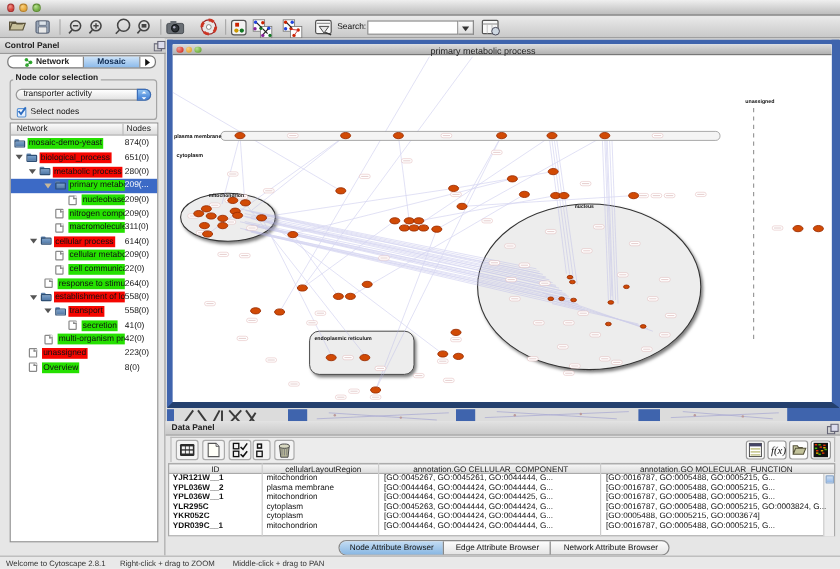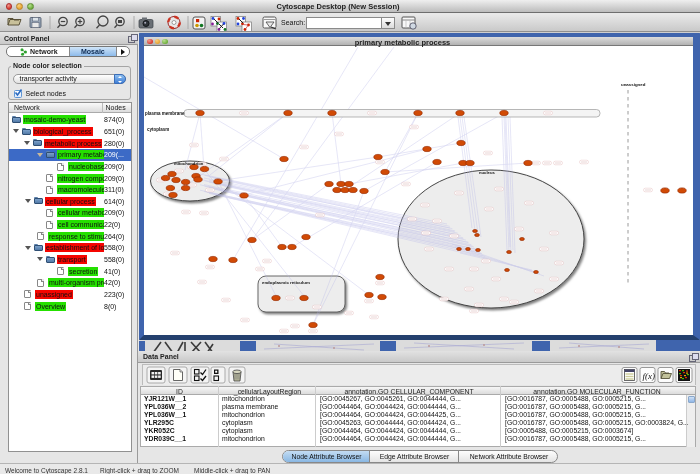--- a/index.html
+++ b/index.html
@@ -3,21 +3,20 @@
 *{margin:0;padding:0;box-sizing:border-box;}
 html,body{width:700px;height:474px;overflow:hidden;font-family:"Liberation Sans",sans-serif;}
 body{position:relative;background:#e8e8e8;}
 .abs{position:absolute;}
 </style></head><body>
 
 <div class="abs" style="left:0;top:0;width:700px;height:13px;background:linear-gradient(#efefef,#bcbcbc);border-bottom:1px solid #6e6e6e;">
  <div class="abs" style="left:5.6px;top:3px;width:6.8px;height:6.8px;border-radius:50%;background:radial-gradient(circle at 35% 30%,#f09a90,#d93c30 70%);border:0.5px solid #a33;"></div>
  <div class="abs" style="left:16.2px;top:3px;width:6.8px;height:6.8px;border-radius:50%;background:radial-gradient(circle at 35% 30%,#f8d080,#e8a633 70%);border:0.5px solid #b7822a;"></div>
  <div class="abs" style="left:26.8px;top:3px;width:6.8px;height:6.8px;border-radius:50%;background:radial-gradient(circle at 35% 30%,#b8e090,#6fae3d 70%);border:0.5px solid #5d8d33;"></div>
- <div class="abs" style="left:0;top:2px;width:676px;text-align:center;font-size:7.5px;font-weight:bold;color:#222;">Cytoscape Desktop (New Session)</div>
 </div>
 
 <div class="abs" style="left:0;top:14px;width:700px;height:18px;background:linear-gradient(#e9e9e9,#c9c9c9);border-bottom:1px solid #8f8f8f;">
  <svg width="700" height="18" style="position:absolute;left:0;top:0;">
 
   <path d="M 8 11 L 10 5.5 L 21 5.5 L 19 11 Z M 8 11 L 8 4.5 L 13 4.5 L 14 6 L 19 6" fill="#c8c09a" stroke="#5a523a" stroke-width="1"></path>
 
   <rect x="30" y="3.5" width="11" height="10" rx="1" fill="#9aa7b8" stroke="#4a5568" stroke-width="0.8"></rect>
   <rect x="32.5" y="3.5" width="6" height="3.5" fill="#dde4ea" stroke="#4a5568" stroke-width="0.5"></rect>
   <rect x="32" y="8.5" width="7" height="5" fill="#e8e8e8" stroke="#4a5568" stroke-width="0.5"></rect>
@@ -286,21 +285,21 @@
           <circle cx="480" cy="7" r="1"></circle>
       </g>
     </svg>
   </div>
 
   <div class="abs" style="left:0;top:1px;width:561px;height:307px;background:#fff;border:5px solid #3f64ad;border-top:4px solid #3f64ad;border-right:7px solid #3f64ad;border-bottom:5px solid #24406e;border-radius:1px;">
     <div class="abs" style="left:0;top:0;width:549px;height:9px;background:linear-gradient(#dcdcdc,#b2b2b2);border-bottom:1px solid #777;">
       <div class="abs" style="left:3px;top:1.7px;width:5.5px;height:5.5px;border-radius:50%;background:radial-gradient(circle at 35% 30%,#f09a90,#d93c30 70%);"></div>
       <div class="abs" style="left:10.5px;top:1.7px;width:5.5px;height:5.5px;border-radius:50%;background:radial-gradient(circle at 35% 30%,#f8d080,#e8a633 70%);"></div>
       <div class="abs" style="left:18px;top:1.7px;width:5.5px;height:5.5px;border-radius:50%;background:radial-gradient(circle at 35% 30%,#b8e090,#6fae3d 70%);"></div>
-      <div class="abs" style="left:0;top:0.5px;width:517px;text-align:center;font-size:7.5px;font-weight:bold;color:#222;">primary metabolic process</div>
+      <div class="abs" style="left:0;top:0.5px;width:517px;text-align:center;font-size:7.5px;font-weight:normal;color:#222;">primary metabolic process</div>
     </div>
     <svg width="549" height="288" viewBox="0 0 549 288" style="position:absolute;left:0;top:10px;">
       <defs>
           <filter id="ds" x="-20%" y="-20%" width="140%" height="140%">
         <feDropShadow dx="1.6" dy="2" stdDeviation="1.2" flood-color="#000" flood-opacity="0.5"></feDropShadow>
       </filter>
         </defs>
 <g filter="url(#ds)">
 <ellipse cx="46" cy="134" rx="39.5" ry="20" fill="#ededed" stroke="#333" stroke-width="0.9"></ellipse>
 <ellipse cx="347" cy="192" rx="93" ry="69" fill="#ededed" stroke="#333" stroke-width="0.9"></ellipse>

